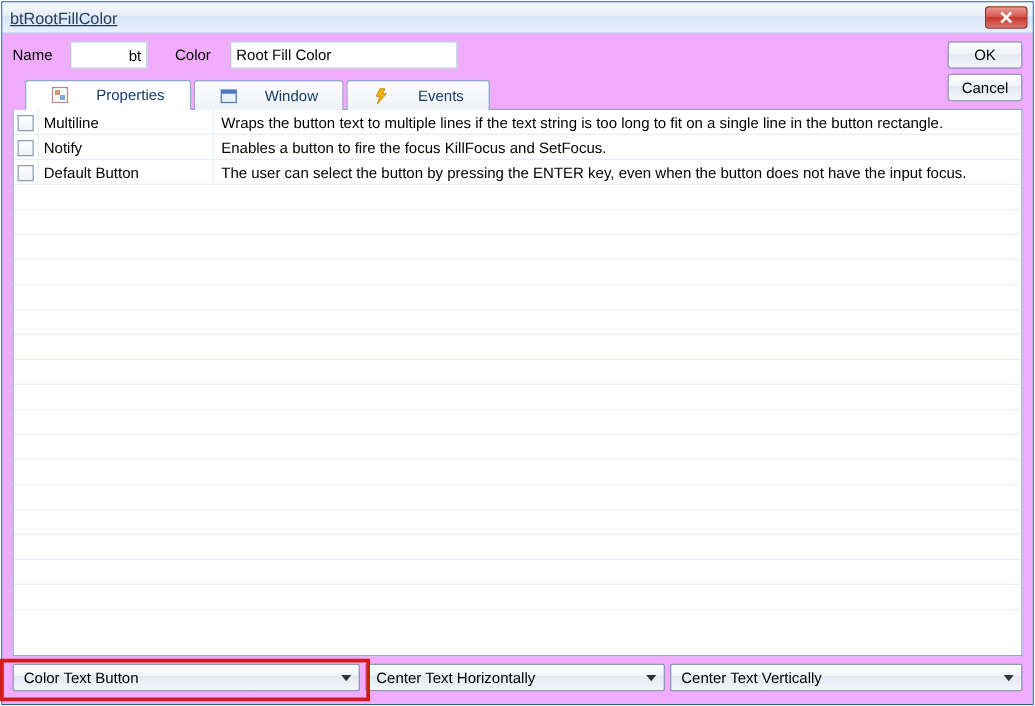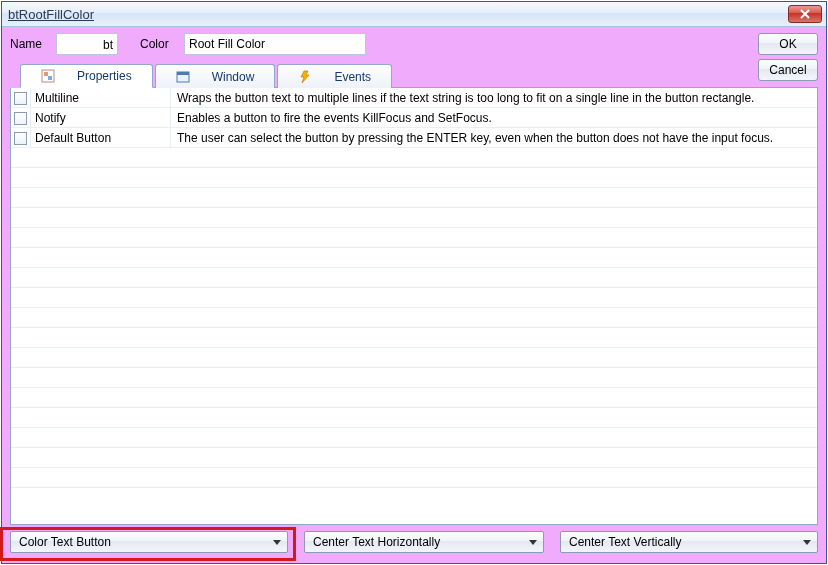--- a/index.html
+++ b/index.html
@@ -21,21 +21,21 @@
   .tab { height: 24px; min-width: 112px; border: 1px solid #8fa9cc; border-bottom: none; margin-right: 2px; background: linear-gradient(to bottom, #fdfdfe, #eef2f8); display: flex; align-items: center; gap: 22px; padding: 0 20px; border-radius: 3px 3px 0 0; cursor: pointer; color: #163a6c; position: relative; top: 1px; }
   .tab.active { background: #fff; border-bottom: 1px solid #fff; font-weight: normal; }
   .tab-icon { width: 14px; height: 14px; display: inline-block; }
   .content { border: 1px solid #8fa9cc; border-top: none; flex: 1; background: #fff; display: flex; flex-direction: column; overflow: hidden; }
   .grid { flex: 1; overflow: auto; }
   .row { display: flex; align-items: center; height: 20px; border-bottom: 1px solid #e8eef6; }
   .cell-check { width: 20px; display: flex; align-items: center; justify-content: center; border-right: 1px solid #e8eef6; height: 100%; padding-top:1px; }
   .chk { width: 13px; height: 13px; border: 1px solid #8a9bb3; background: linear-gradient(to bottom, #fff, #eef1f6); cursor: pointer; }
   .cell-name { width: 140px; padding-left: 4px; border-right: 1px solid #e8eef6; height: 100%; display: flex; align-items: center; }
   .cell-desc { flex: 1; padding-left: 6px; height: 100%; display: flex; align-items: center; }
-  .bottom-row { height: 30px; padding: 4px 0 0 0; display: flex; gap: 16px; align-items: center; }
+  .bottom-row { height: 30px; padding: 4px 0 0 0; display: flex; gap: 4px; align-items: center; }
   .combo { height: 22px; border: 1px solid #8a9bb3; border-radius: 2px; background: linear-gradient(to bottom, #fdfdfe 0%, #f0f3f8 45%, #e4e9f1 46%, #f3f5f9 100%); display: flex; align-items: center; justify-content: space-between; padding: 0 6px 0 8px; cursor: pointer; flex: 1; }
   .combo .arrow { width: 0; height: 0; border-left: 4px solid transparent; border-right: 4px solid transparent; border-top: 5px solid #333; }
   .highlight-box { position: absolute; border: 3px solid #d11a1a; pointer-events: none; }
 </style>
 </head>
 <body>
 
 <div class="window">
   <div class="titlebar">
     <span class="title-text">btRootFillColor</span>
@@ -91,21 +91,21 @@
               <div class="chk"></div>
             </div>
           <div class="cell-name">Multiline</div>
           <div class="cell-desc">Wraps the button text to multiple lines if the text string is too long to fit on a single line in the button rectangle.</div>
         </div>
         <div class="row">
           <div class="cell-check">
               <div class="chk"></div>
             </div>
           <div class="cell-name">Notify</div>
-          <div class="cell-desc">Enables a button to fire the events KillFocus and SetFocus.</div>
+          <div class="cell-desc">Enables a button to fire the focus KillFocus and SetFocus.</div>
         </div>
         <div class="row">
           <div class="cell-check">
               <div class="chk"></div>
             </div>
           <div class="cell-name">Default Button</div>
           <div class="cell-desc">The user can select the button by pressing the ENTER key, even when the button does not have the input focus.</div>
         </div>
         <div class="row"></div>
         <div class="row"></div>

